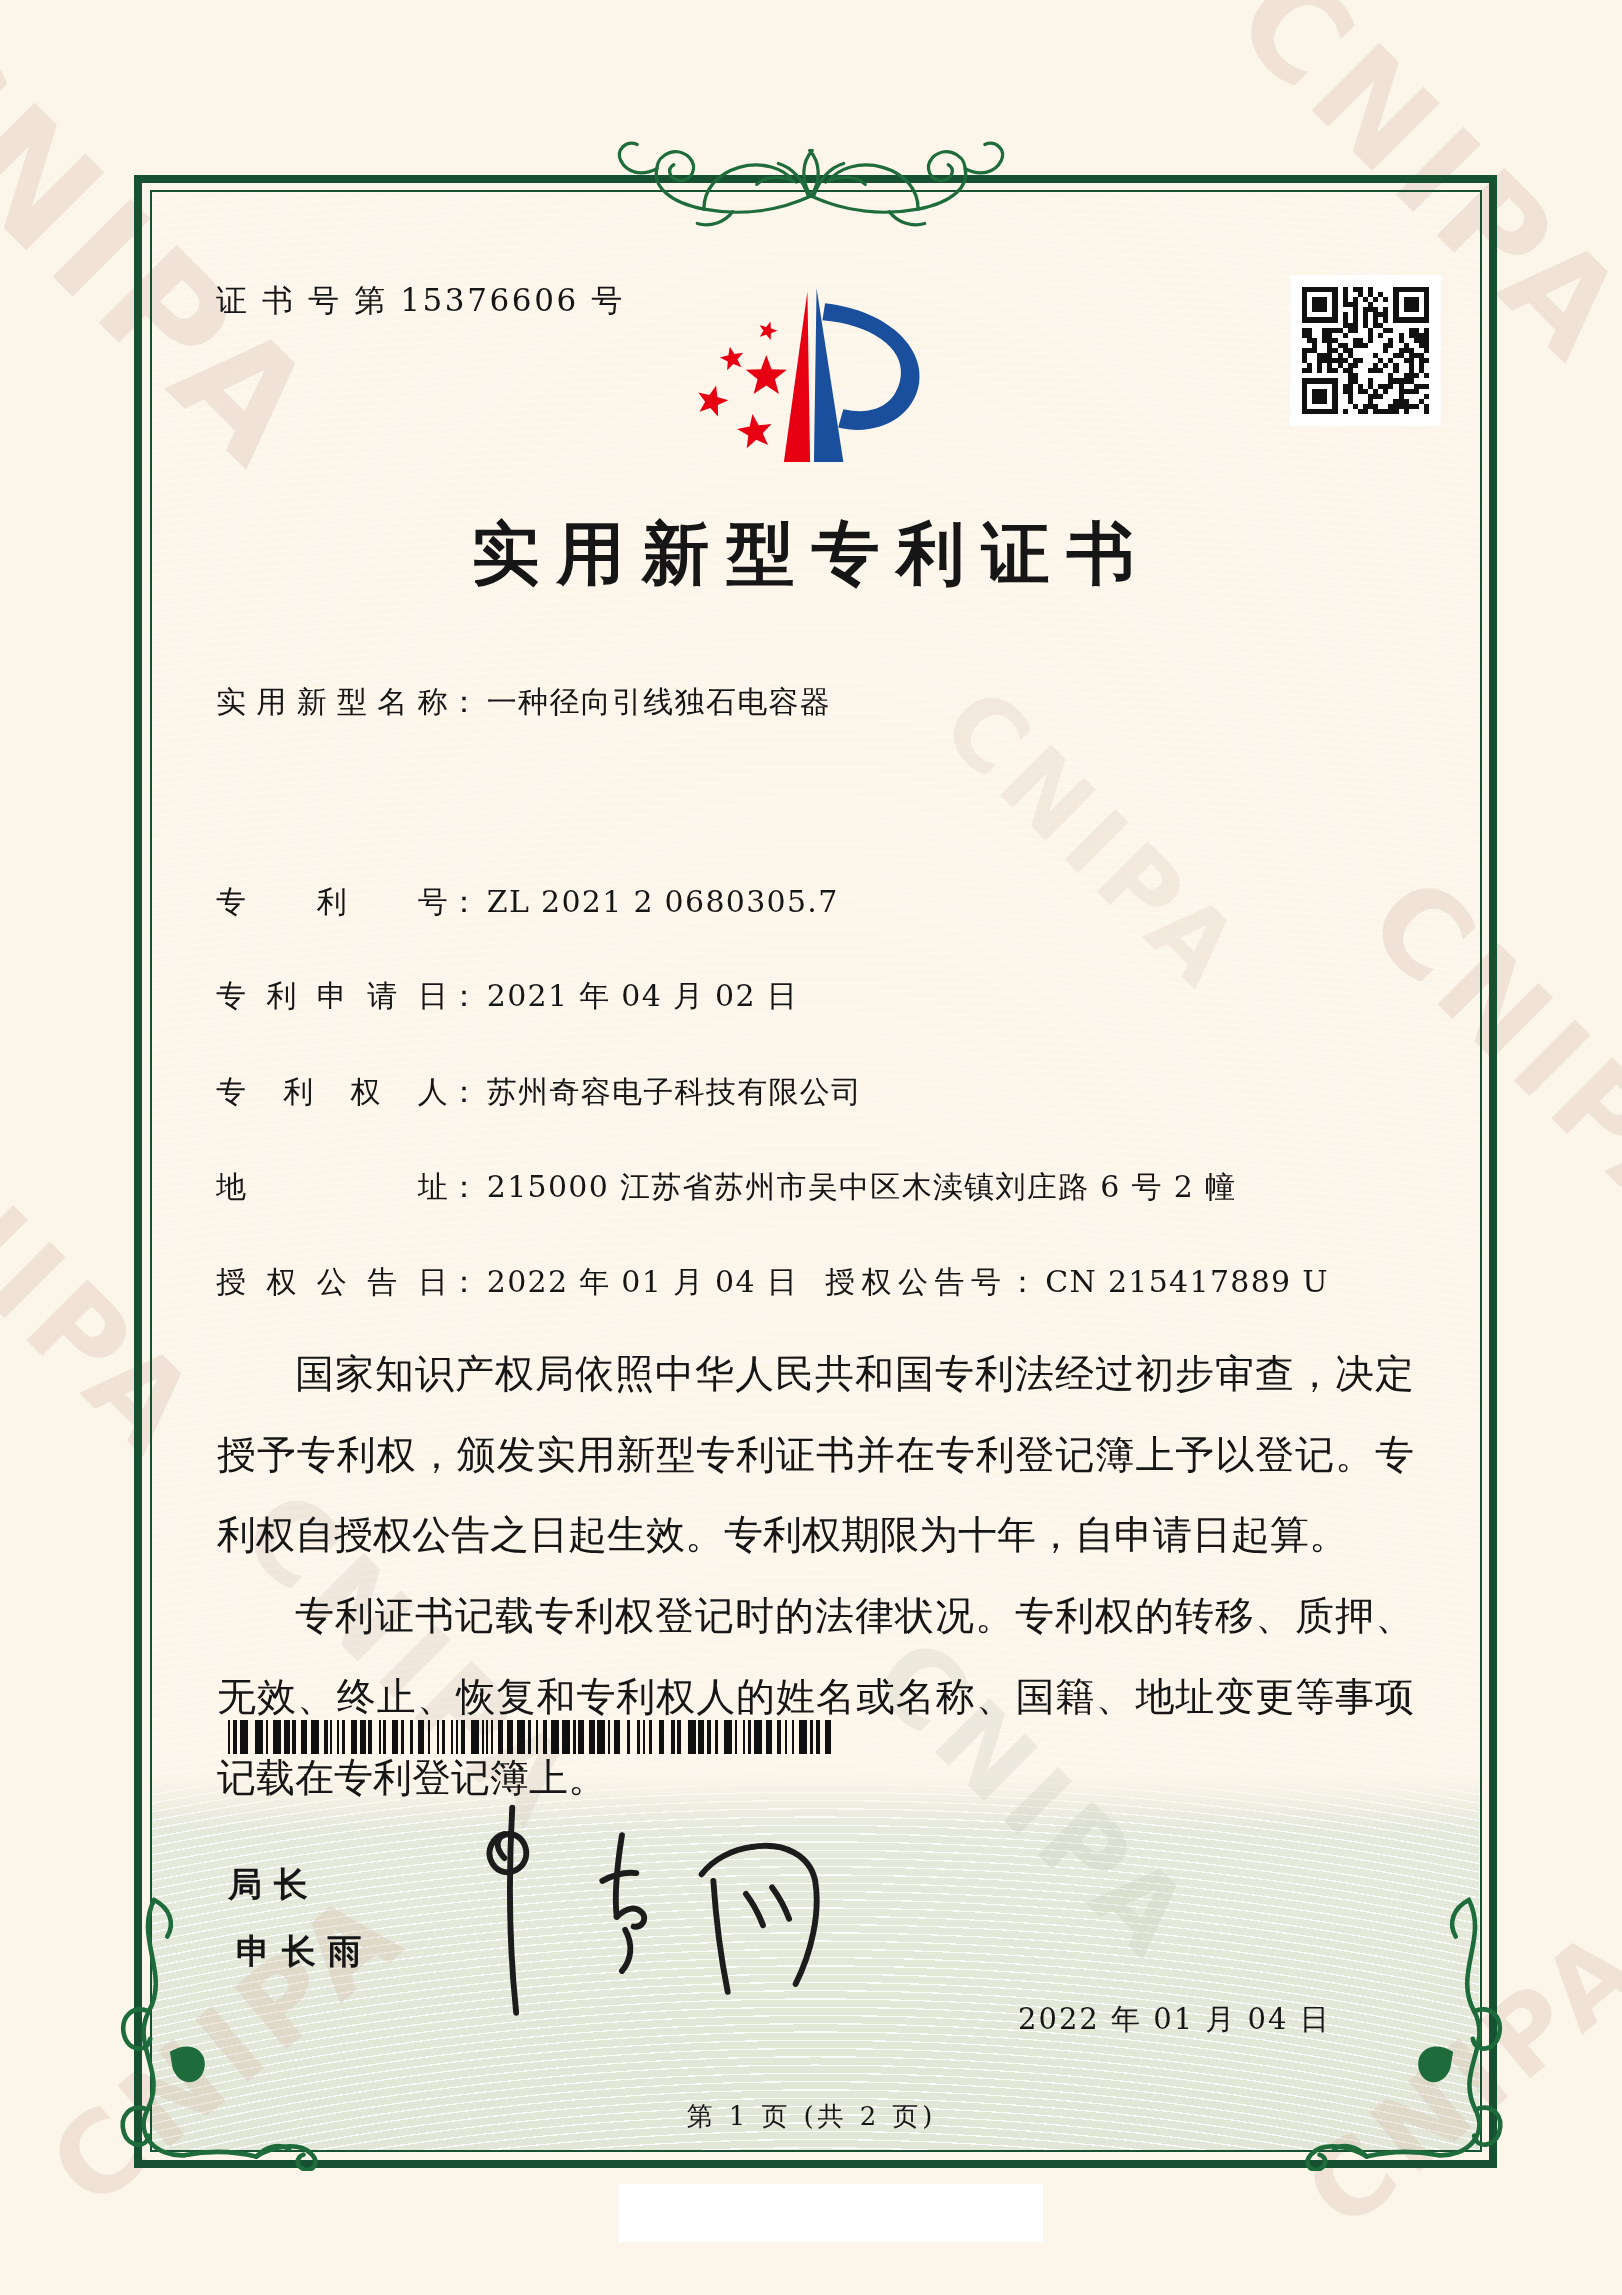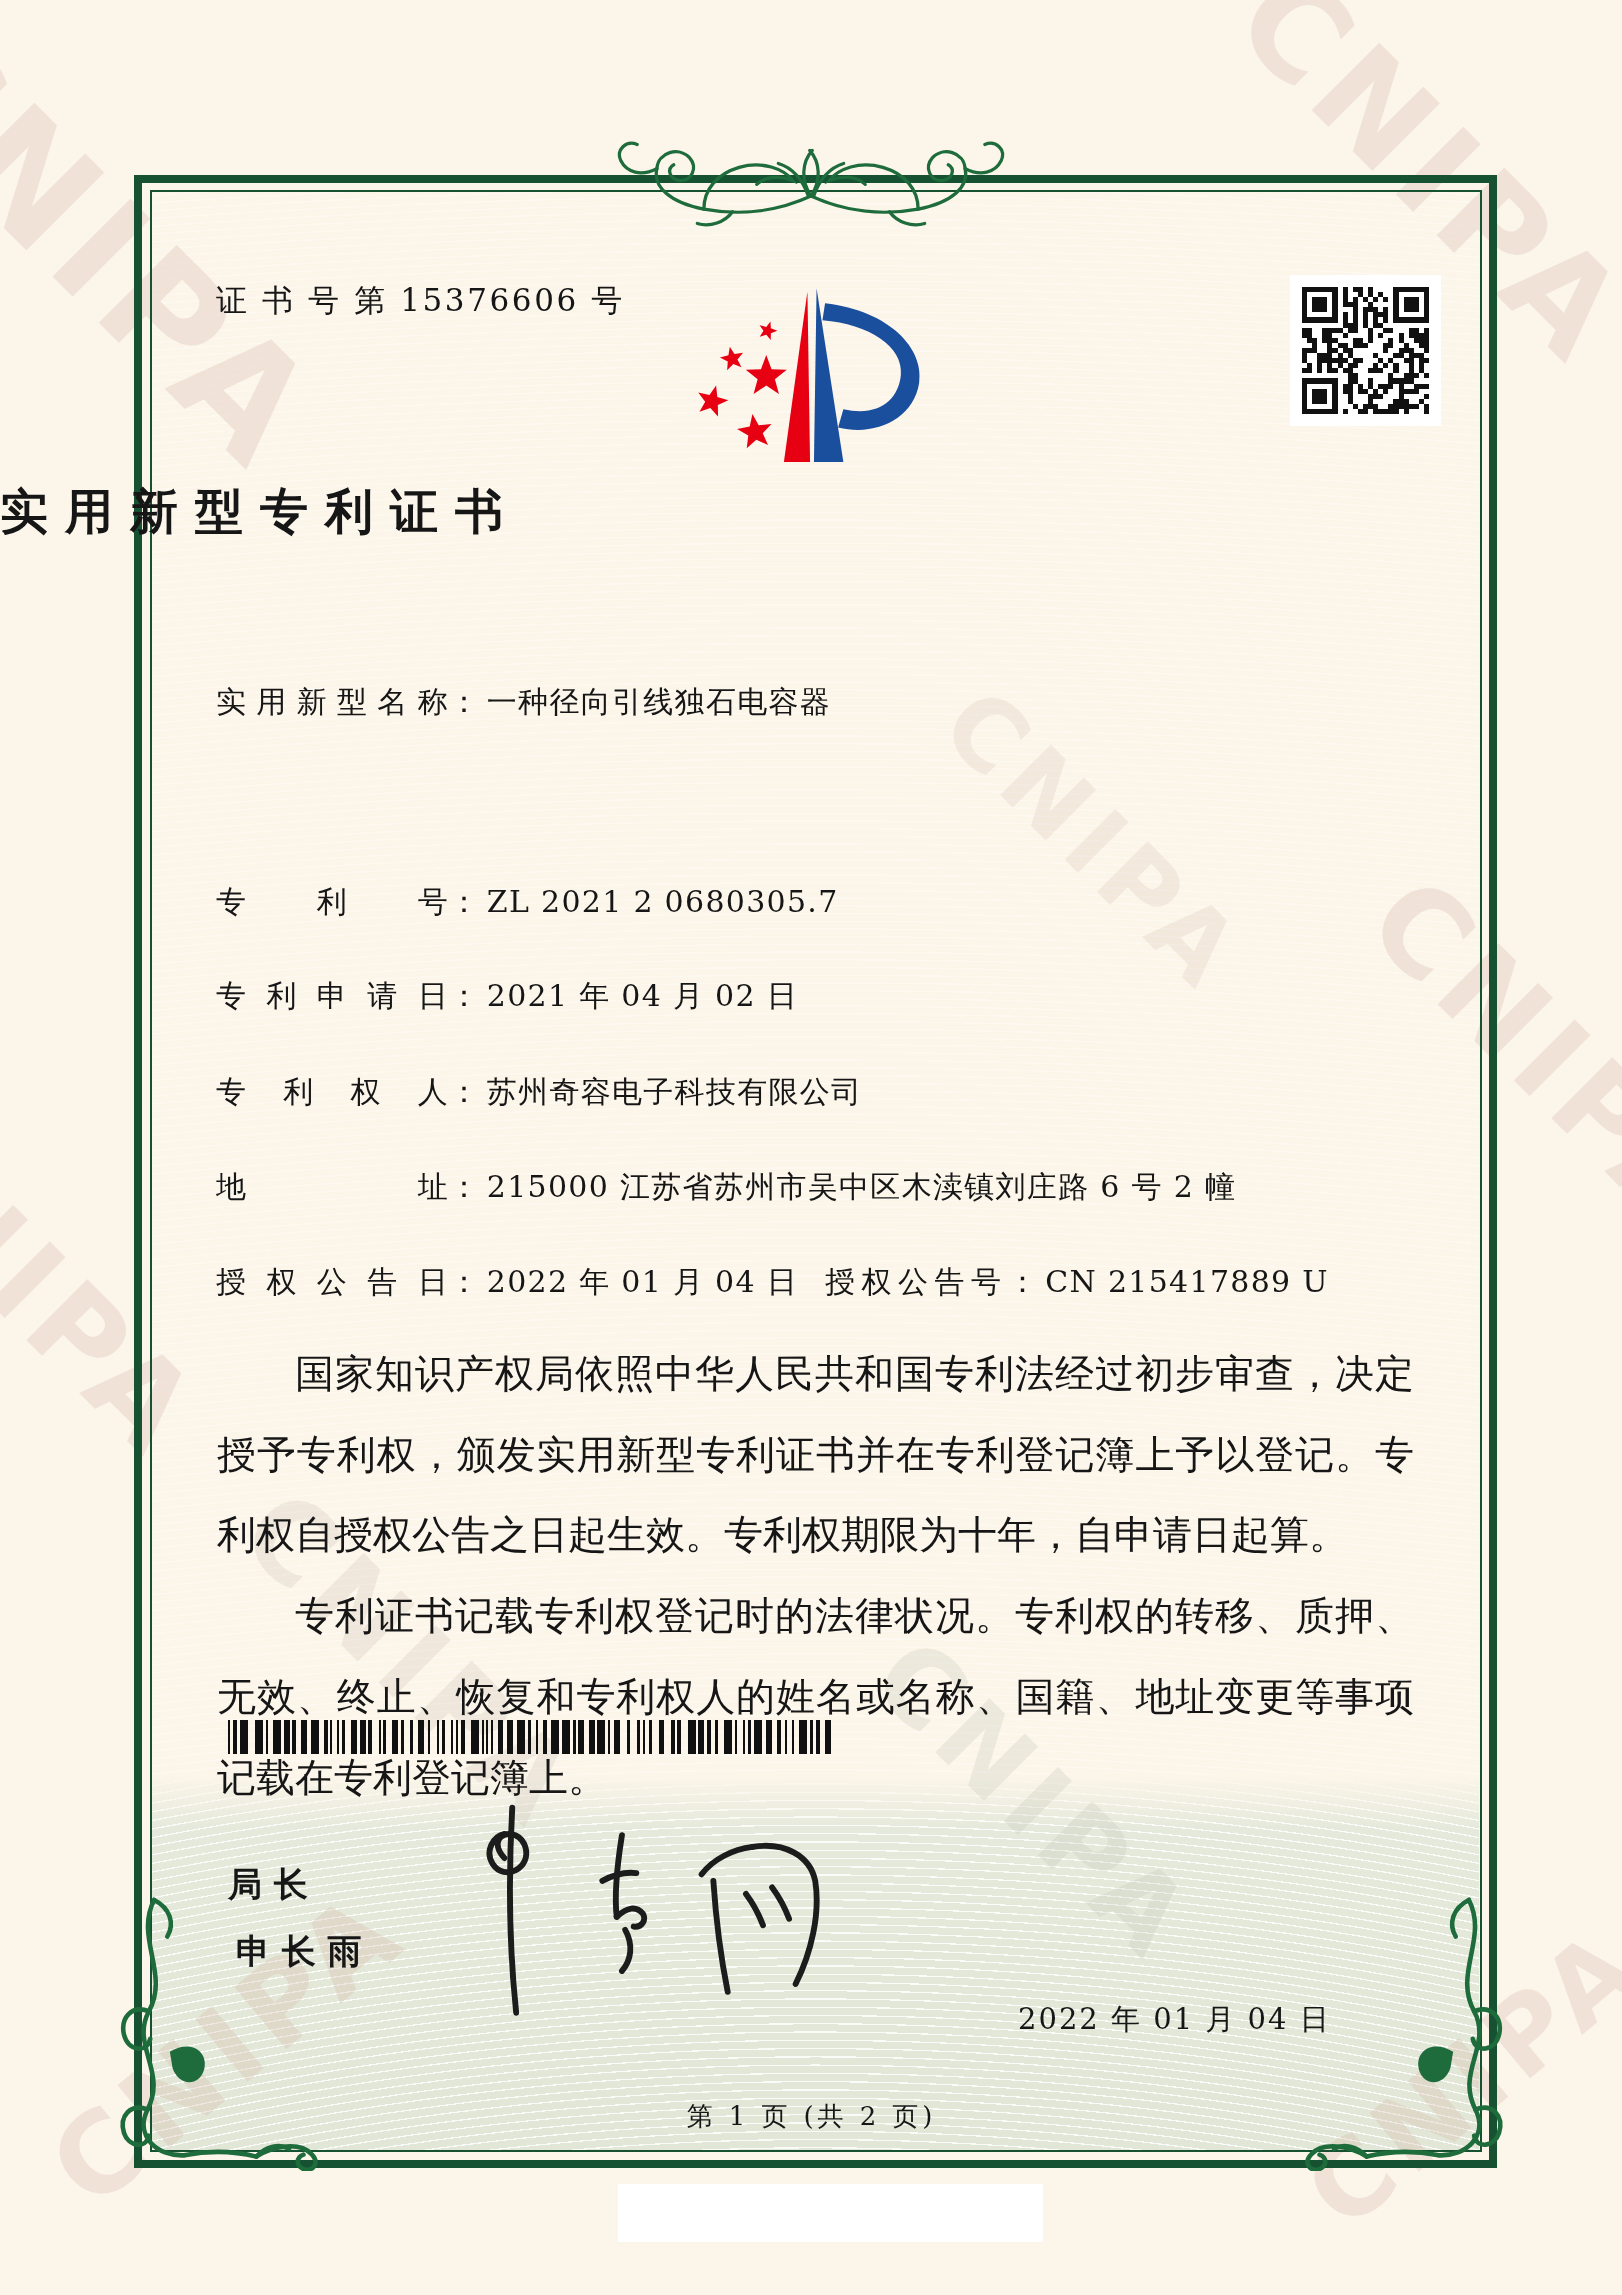--- a/index.html
+++ b/index.html
@@ -38,21 +38,21 @@
   .frame-inner{left:150px;top:190px;width:1332px;height:1962px;z-index:2;
     border:2.6px solid #165231;box-sizing:border-box;}
   .ornament{z-index:3;}
 
   
   .content{z-index:4;}
   .cert-no{left:216px;top:280px;font-size:31px;letter-spacing:2.6px;}
   .qr-box{left:1290px;top:275px;width:151px;height:151px;background:#fff;z-index:4;}
   .qr-box svg{position:absolute;left:11.8px;top:11.8px;}
   .logo-box{left:694px;top:272px;z-index:4;}
-  .title{left:0;top:480px;width:100%;text-align:left;font-size:48px;font-weight:bold;
+  .title{left:0;top:509px;width:100%;text-align:center;font-size:68px;font-weight:bold;
     letter-spacing:17px;}
 
   .row{left:216px;font-size:30px;white-space:nowrap;letter-spacing:1.3px;}
   .row .lbl{display:inline-block;width:233px;text-align:justify;text-align-last:justify;}
   .row .val{margin-left:6.5px;}
   .r1{top:682px;} .r2{top:783px;} .r3{top:882px;} .r4{top:976px;}
   .r5{top:1072px;} .r6{top:1167px;} .r7{top:1262px;}
   .grp2{position:absolute;left:609px;top:0;white-space:nowrap;}
   .grp2 .lbl2{letter-spacing:6.5px;}
 

